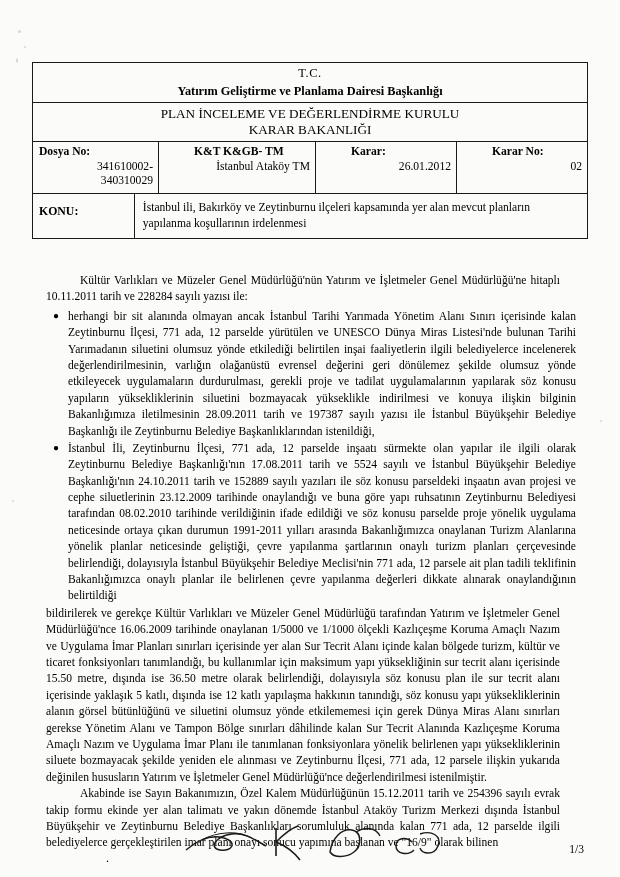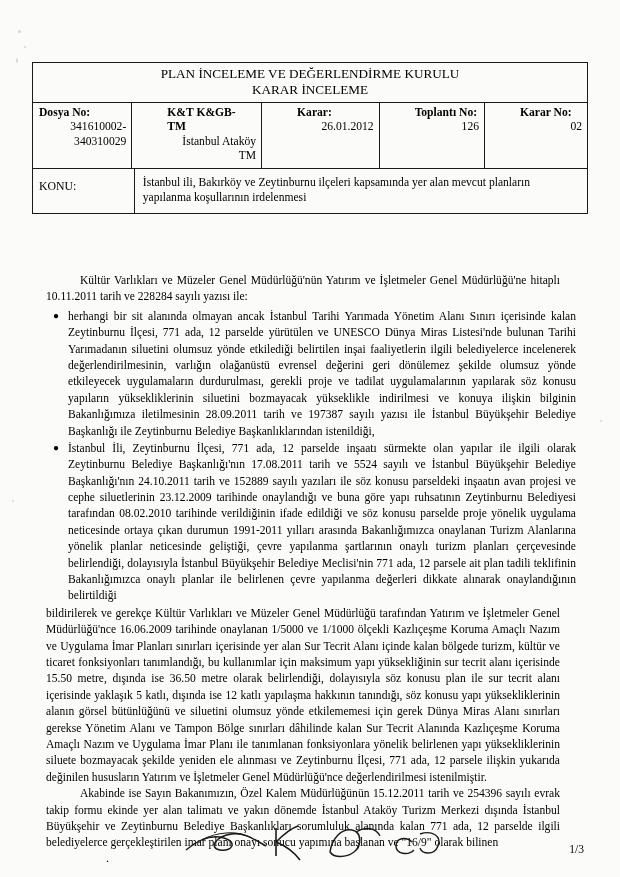--- a/index.html
+++ b/index.html
@@ -98,21 +98,21 @@
   .cell .label { font-weight: bold; display: block; }
   .cell .val { display: block; text-align: right; }
   .konu-row {
     display: flex;
     border-bottom: none;
   }
   .konu-label {
     width: 126px;
     border-right: 1.2px solid #1a1a1a;
     font-size: 11.8px;
-    font-weight: normal;
+    font-weight: bold;
     padding: 10px 5px 10px 6px;
     box-sizing: border-box;
   }
   .konu-text {
     flex: 1 1 auto;
     font-size: 11.6px;
     padding: 6px 8px 7px 8px;
     line-height: 1.35;
     box-sizing: border-box;
   }
@@ -178,42 +178,40 @@
 <div class="page">
 
   <div class="dust" style="left:18px;top:30px;width:3px;height:3px;"></div>
   <div class="dust" style="left:24px;top:46px;width:2px;height:2px;"></div>
   <div class="dust" style="left:16px;top:58px;width:2px;height:5px;"></div>
   <div class="dust" style="left:600px;top:420px;width:2px;height:2px;"></div>
   <div class="dust" style="left:12px;top:500px;width:2px;height:2px;"></div>
 
   <div class="header-table">
 
+    <div class="hdr-row tc">T.C.</div>
+    <div class="hdr-row l4">Yatırım Geliştirme ve Planlama Dairesi Başkanlığı</div>
     <div class="hdr-row l5">
       <div>PLAN İNCELEME VE DEĞERLENDİRME KURULU</div>
-      <div>KARAR İNCELEME</div>
+      <div>KARAR BAKANLIĞI</div>
     </div>
 
     <div class="grid-row">
       <div class="cell c-dosya">
         <span class="label">Dosya No:</span>
         <span class="val">341610002-</span>
         <span class="val">340310029</span>
       </div>
       <div class="cell c-kt">
         <span class="label">K&amp;T K&amp;GB- TM</span>
         <span class="val">İstanbul Ataköy TM</span>
       </div>
       <div class="cell c-tarih">
         <span class="label">Karar:</span>
         <span class="val">26.01.2012</span>
-      </div>
-      <div class="cell c-top">
-        <span class="label">Toplantı No:</span>
-        <span class="val">126</span>
       </div>
       <div class="cell c-karar">
         <span class="label">Karar No:</span>
         <span class="val">02</span>
       </div>
     </div>
 
     <div class="konu-row">
       <div class="konu-label">KONU:</div>
       <div class="konu-text">İstanbul ili, Bakırköy ve Zeytinburnu ilçeleri kapsamında yer alan mevcut planların yapılanma koşullarının irdelenmesi</div>

